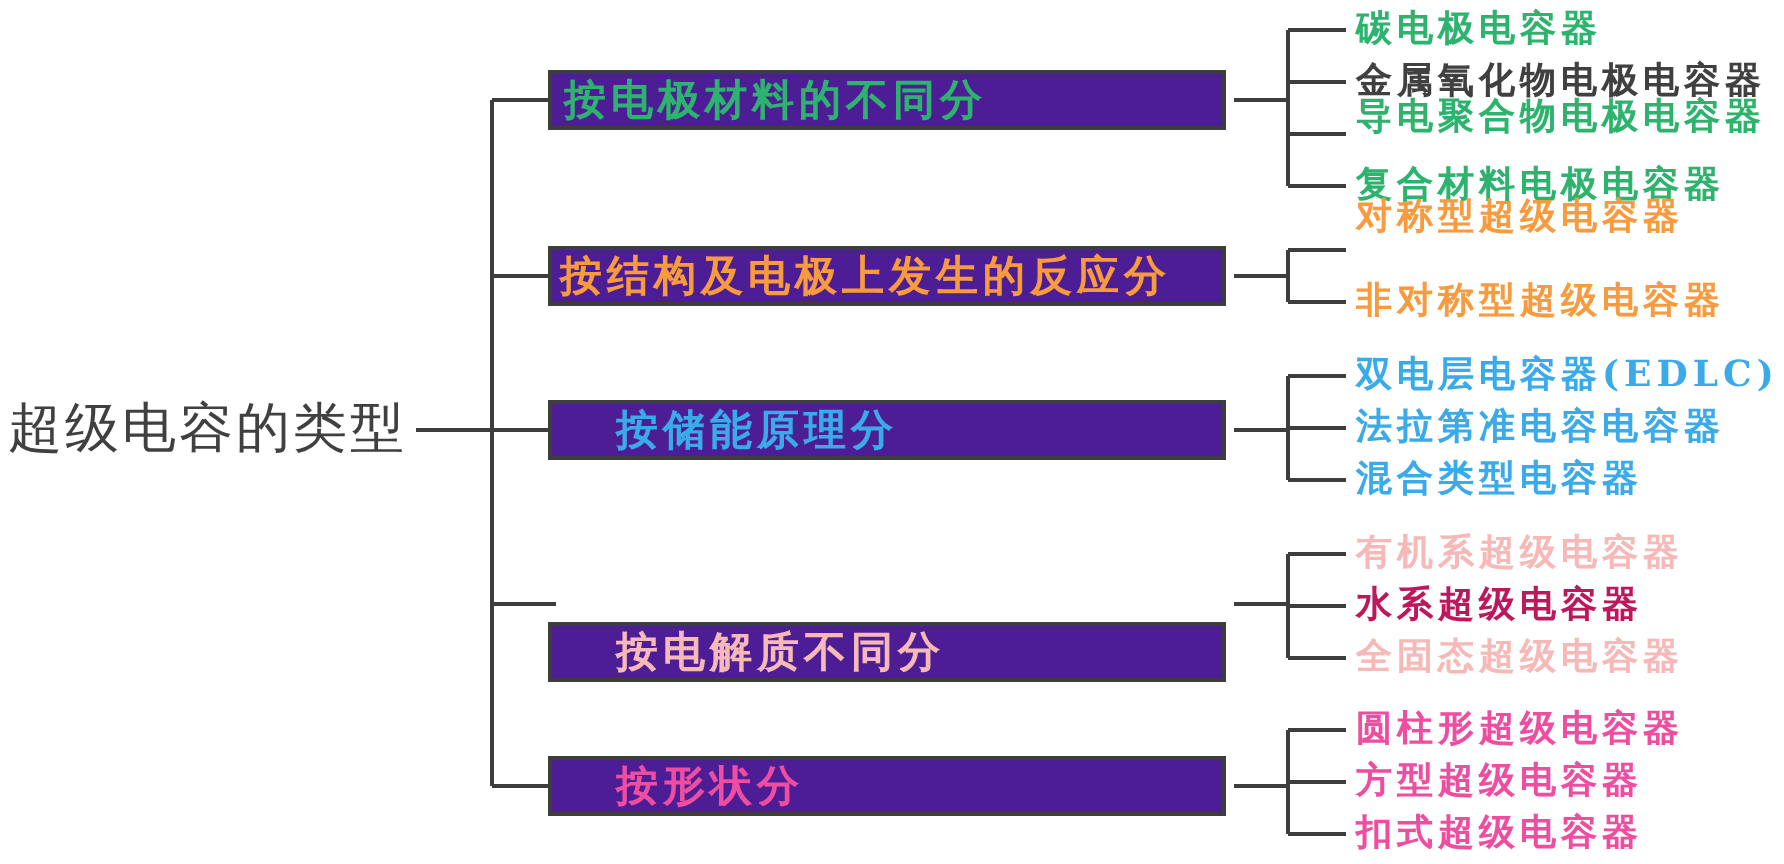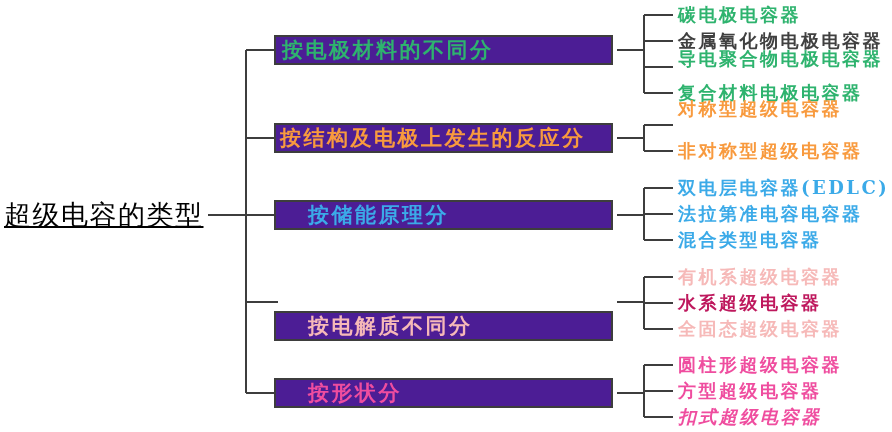--- a/index.html
+++ b/index.html
@@ -21,23 +21,22 @@
     width: 892px; height: 432px;
   }
   .root-title {
     position: absolute;
     left: 4px;
     top: 197px;
     height: 36px;
     line-height: 36px;
     font-size: 27px;
     letter-spacing: 1.5px;
-    color: #000000;
+    color: #404040;
     white-space: nowrap;
-    text-decoration: underline;
   }
   .category-box {
     position: absolute;
     left: 274px;
     width: 335px;
     height: 26px;
     background: #4c1d95;
     border: 2px solid #3d3d3d;
     display: flex;
     align-items: center;
@@ -122,15 +121,15 @@
         <span class="category-label" style="color: rgb(246, 185, 184);">按电解质不同分</span>
       </div>
       <div class="leaf-label" style="top: 266px; color: rgb(246, 185, 184);">有机系超级电容器</div>
       <div class="leaf-label" style="top: 292px; color: #be185d;">水系超级电容器</div>
       <div class="leaf-label" style="top: 318px; color: rgb(246, 185, 184);">全固态超级电容器</div>
       <div class="category-box" style="top: 378px; padding-left: 32px; width: 303px;">
         <span class="category-label" style="color: rgb(239, 77, 159);">按形状分</span>
       </div>
       <div class="leaf-label" style="top: 354px; color: rgb(239, 77, 159);">圆柱形超级电容器</div>
       <div class="leaf-label" style="top: 380px; color: rgb(239, 77, 159);">方型超级电容器</div>
-      <div class="leaf-label" style="top: 406px; color: rgb(239, 77, 159); font-style: italic;">扣式超级电容器</div>
+      <div class="leaf-label" style="top: 406px; color: rgb(239, 77, 159);">扣式超级电容器</div>
     </div>
 </div>
 
 </body></html>

